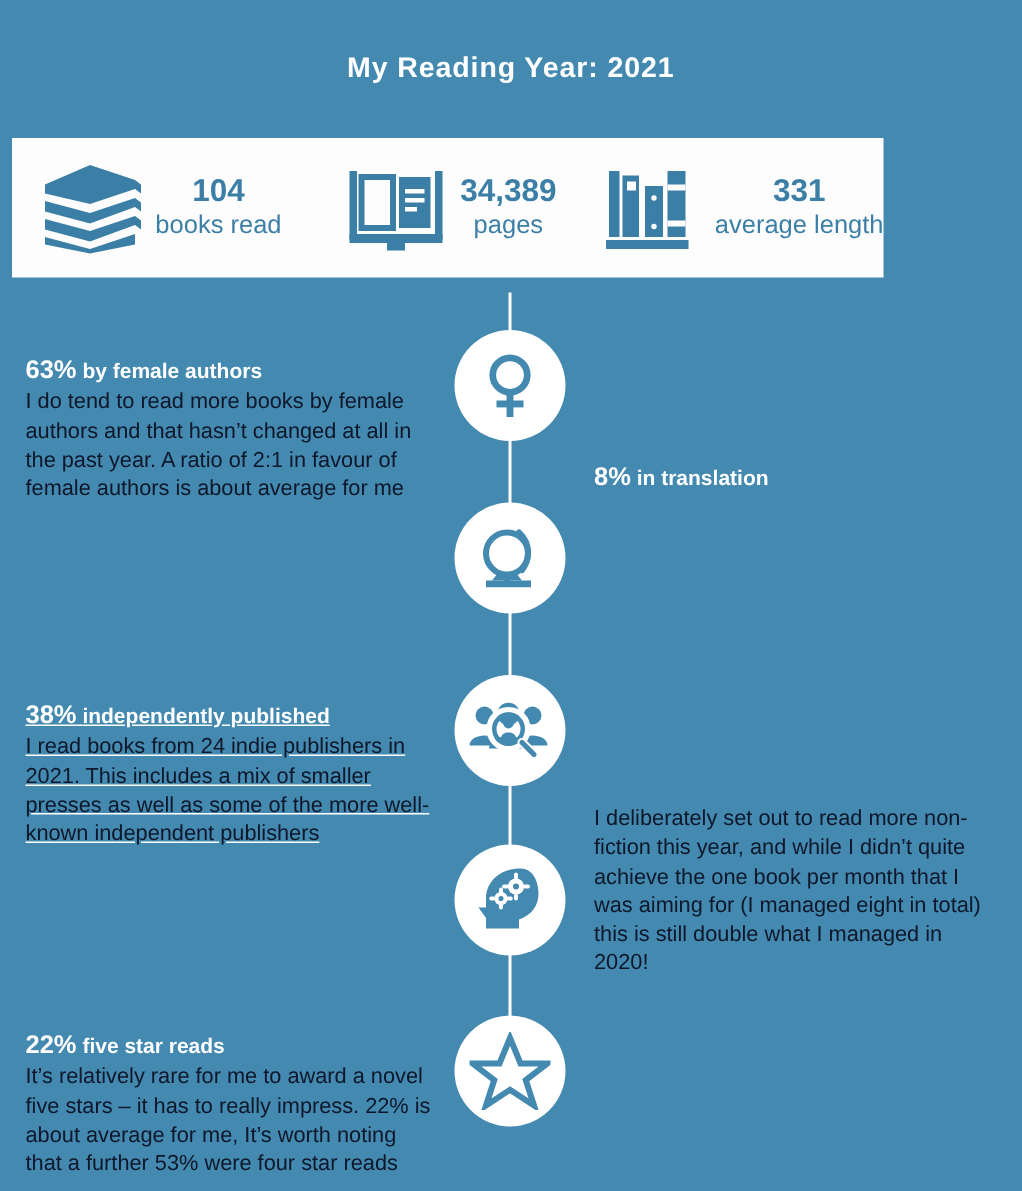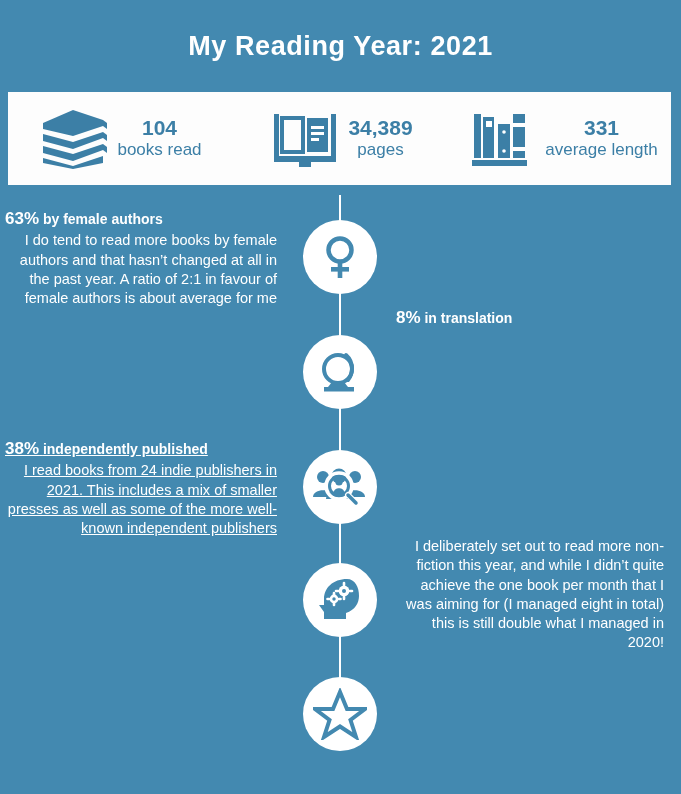--- a/index.html
+++ b/index.html
@@ -15,30 +15,30 @@
     background:#4389b0;
   }
 
   
   .title-bar{
     position:absolute;left:0;top:0;width:681px;height:92px;
     display:flex;align-items:center;justify-content:center;
   }
   .title{
     color:#ffffff;
-    font-size:27px;
+    font-size:19px;
     font-weight:bold;
     letter-spacing:0.6px;
     text-align:center;
     margin:0;
   }
 
   
   .stats-bar{
-    position:absolute;left:8px;top:92px;width:663px;height:93px;
+    position:absolute;left:8px;top:92px;width:581px;height:93px;
     background:#fdfdfd;
     display:flex;
     align-items:center;
   }
   .stat{
     flex:1 1 0;
     height:100%;
     display:flex;
     align-items:center;
     justify-content:center;
@@ -83,39 +83,38 @@
   .node-1{top:150px;}
   .node-2{top:265px;}
   .node-3{top:378px;}
   .node-4{top:492px;}
 
   
   .block{
     position:absolute;
     color:#ffffff;
   }
-  .block-left{left:5px;width:272px;}
+  .block-left{left:17px;width:272px;margin-top:28px;}
   .block-right{left:396px;width:268px;}
 
   .block-head{
     font-size:14px;
     font-weight:bold;
     margin:0 0 2px 0;
     line-height:1.25;
   }
   .block-head .pct{
     font-size:17px;
     font-weight:bold;
   }
   .block-body{
     font-size:14.5px;
     line-height:1.33;
     margin:0;
-    color:#ffffff;
-    text-align:right;
+    color:#0f172a;
   }
 
   .blk-female{top:23px;}
   .blk-translation{top:122px;}
   .blk-indie{top:253px;text-decoration:underline;}
   .blk-nonfiction{top:352px;}
   .blk-stars{top:473px;}
 </style>
 </head>
 <body>
@@ -297,15 +296,22 @@
         <span class="pct">38%</span>
         <span>independently published</span>
       </p>
       <p class="block-body">I read books from 24 indie publishers in 2021.  This includes a mix of smaller presses as well as some of the more well-known independent publishers</p>
     </div>
 
     <div class="block block-right blk-nonfiction">
       <p class="block-body">I deliberately set out to read more non-fiction this year, and while I didn’t quite achieve the one book per month that I was aiming for (I managed eight in total) this is still double what I managed in 2020!</p>
     </div>
 
+    <div class="block block-left blk-stars">
+      <p class="block-head">
+        <span class="pct">22%</span>
+        <span>five star reads</span>
+      </p>
+      <p class="block-body">It’s relatively rare for me to award a novel five stars – it has to really impress.  22% is about average for me, It’s worth noting that a further 53% were four star reads</p>
+    </div>
 
   </div>
 </div>
 
 </body></html>

